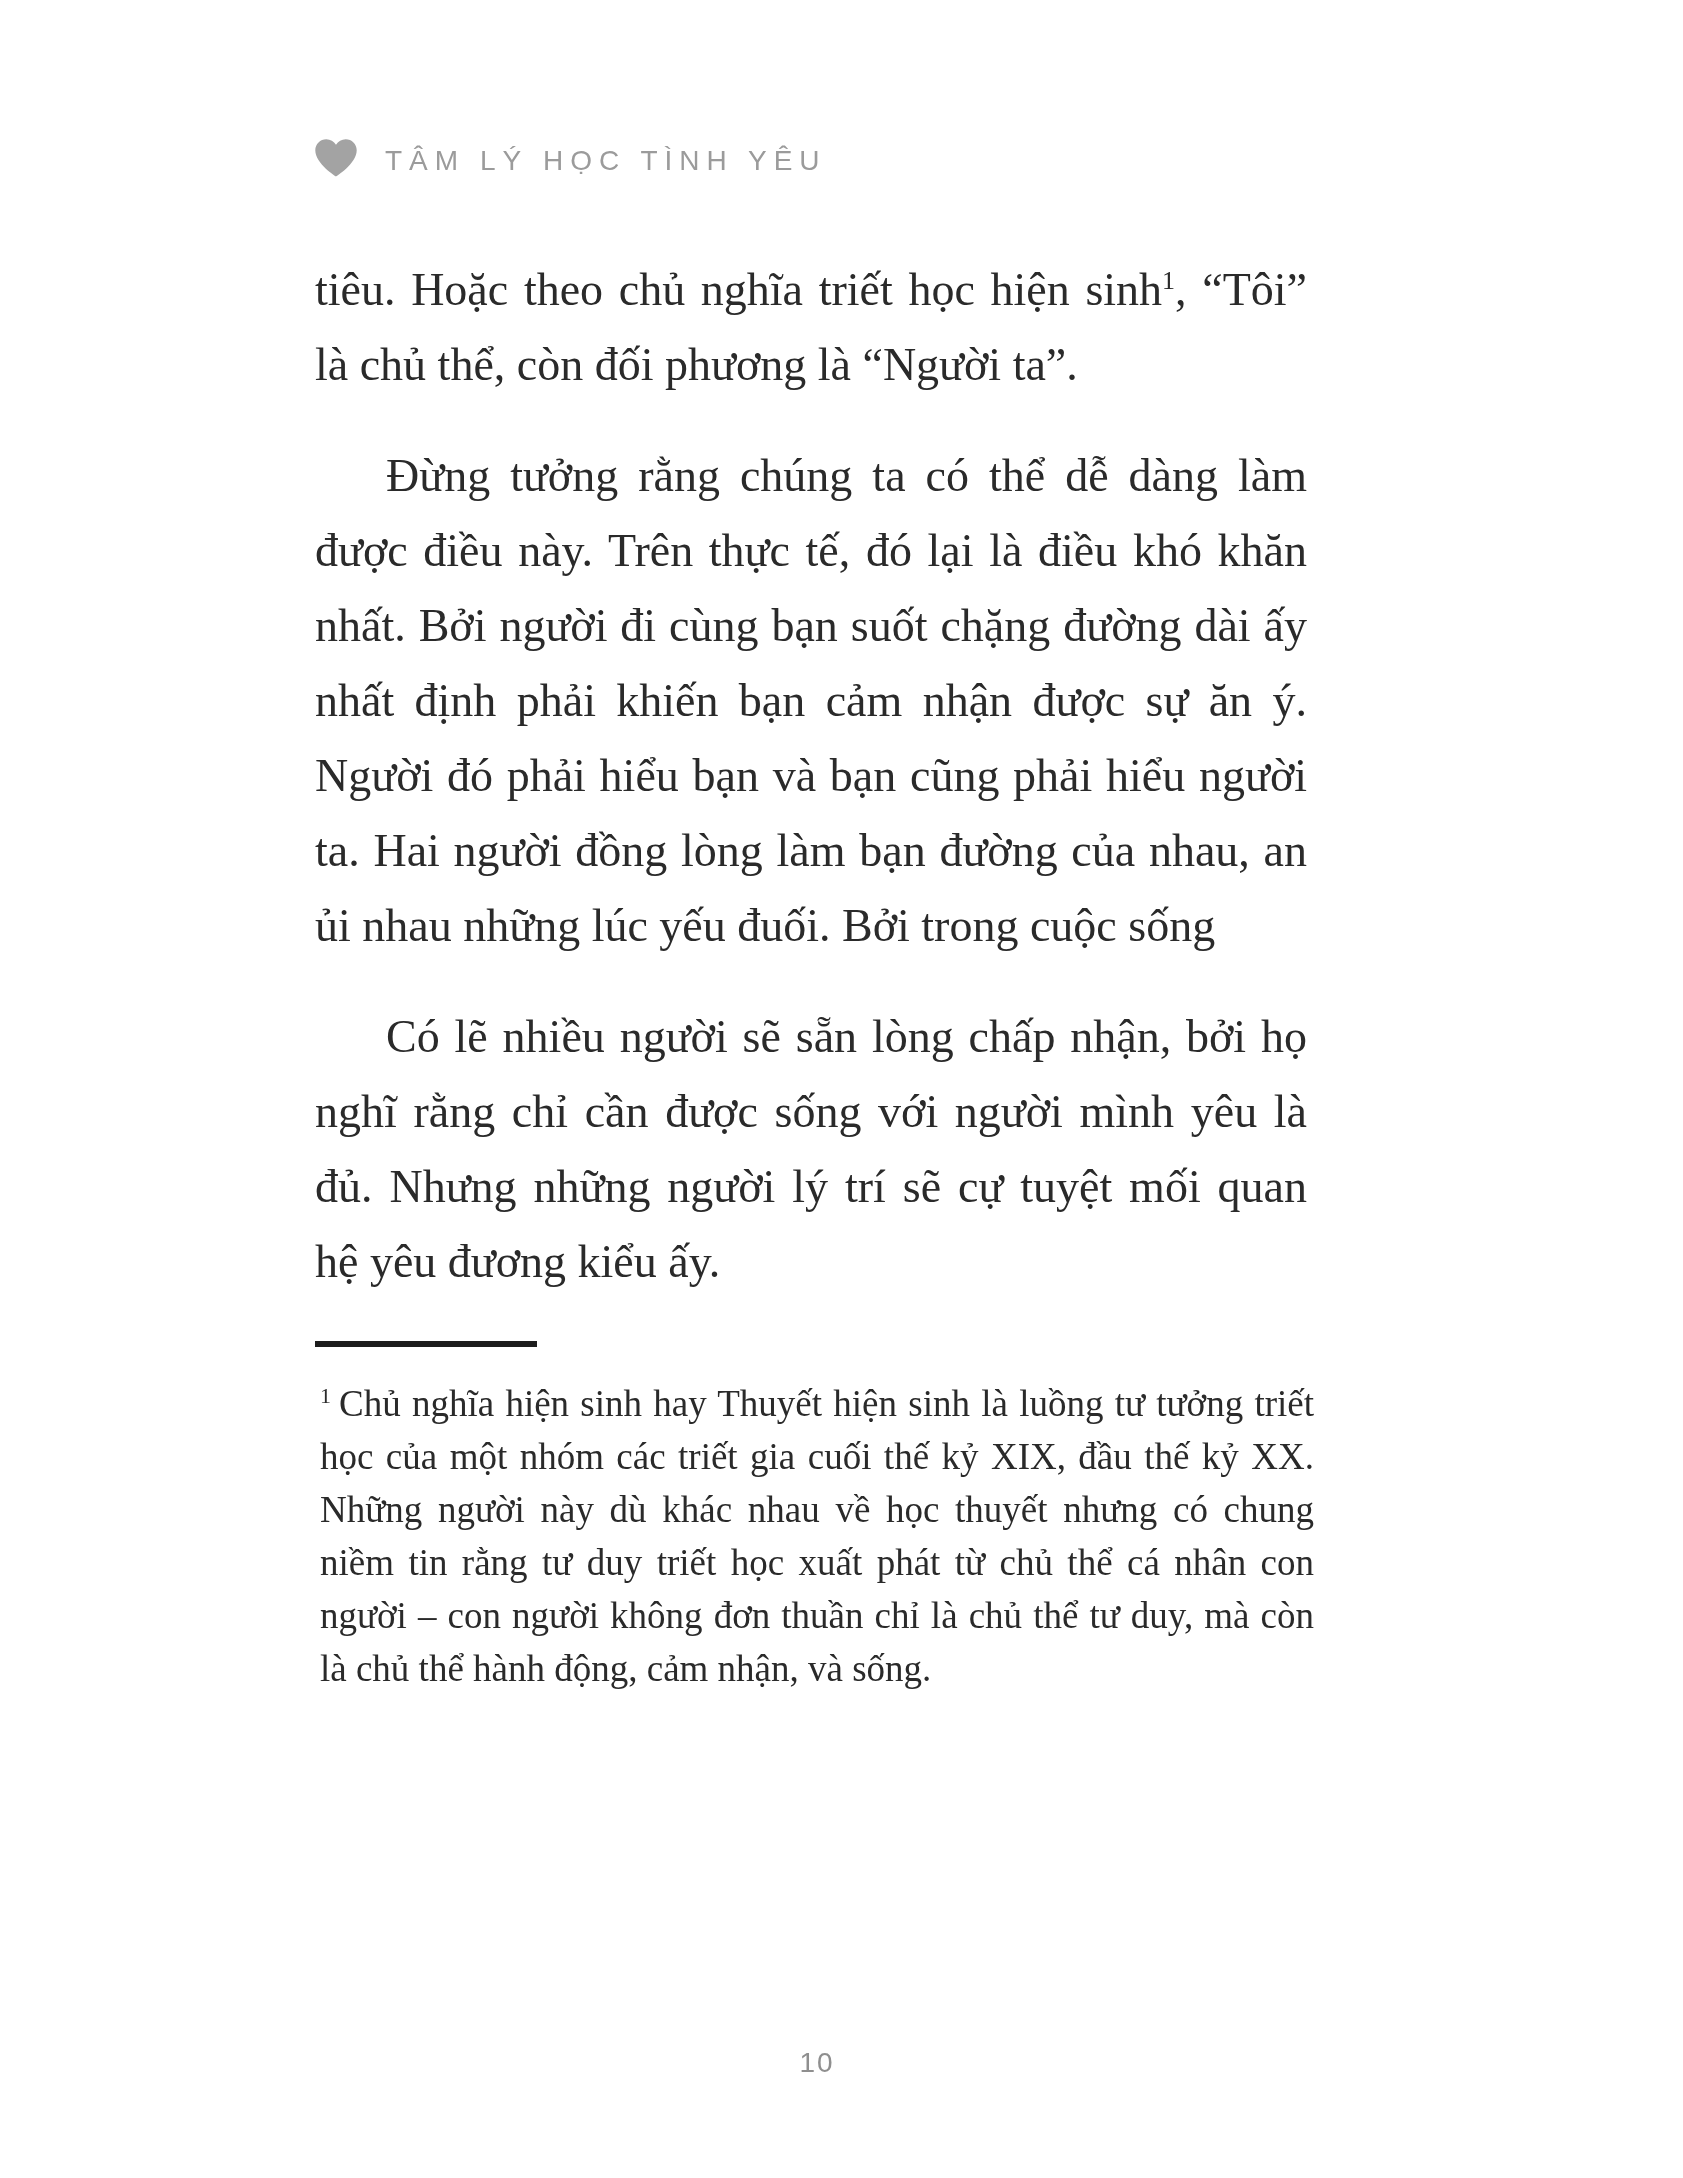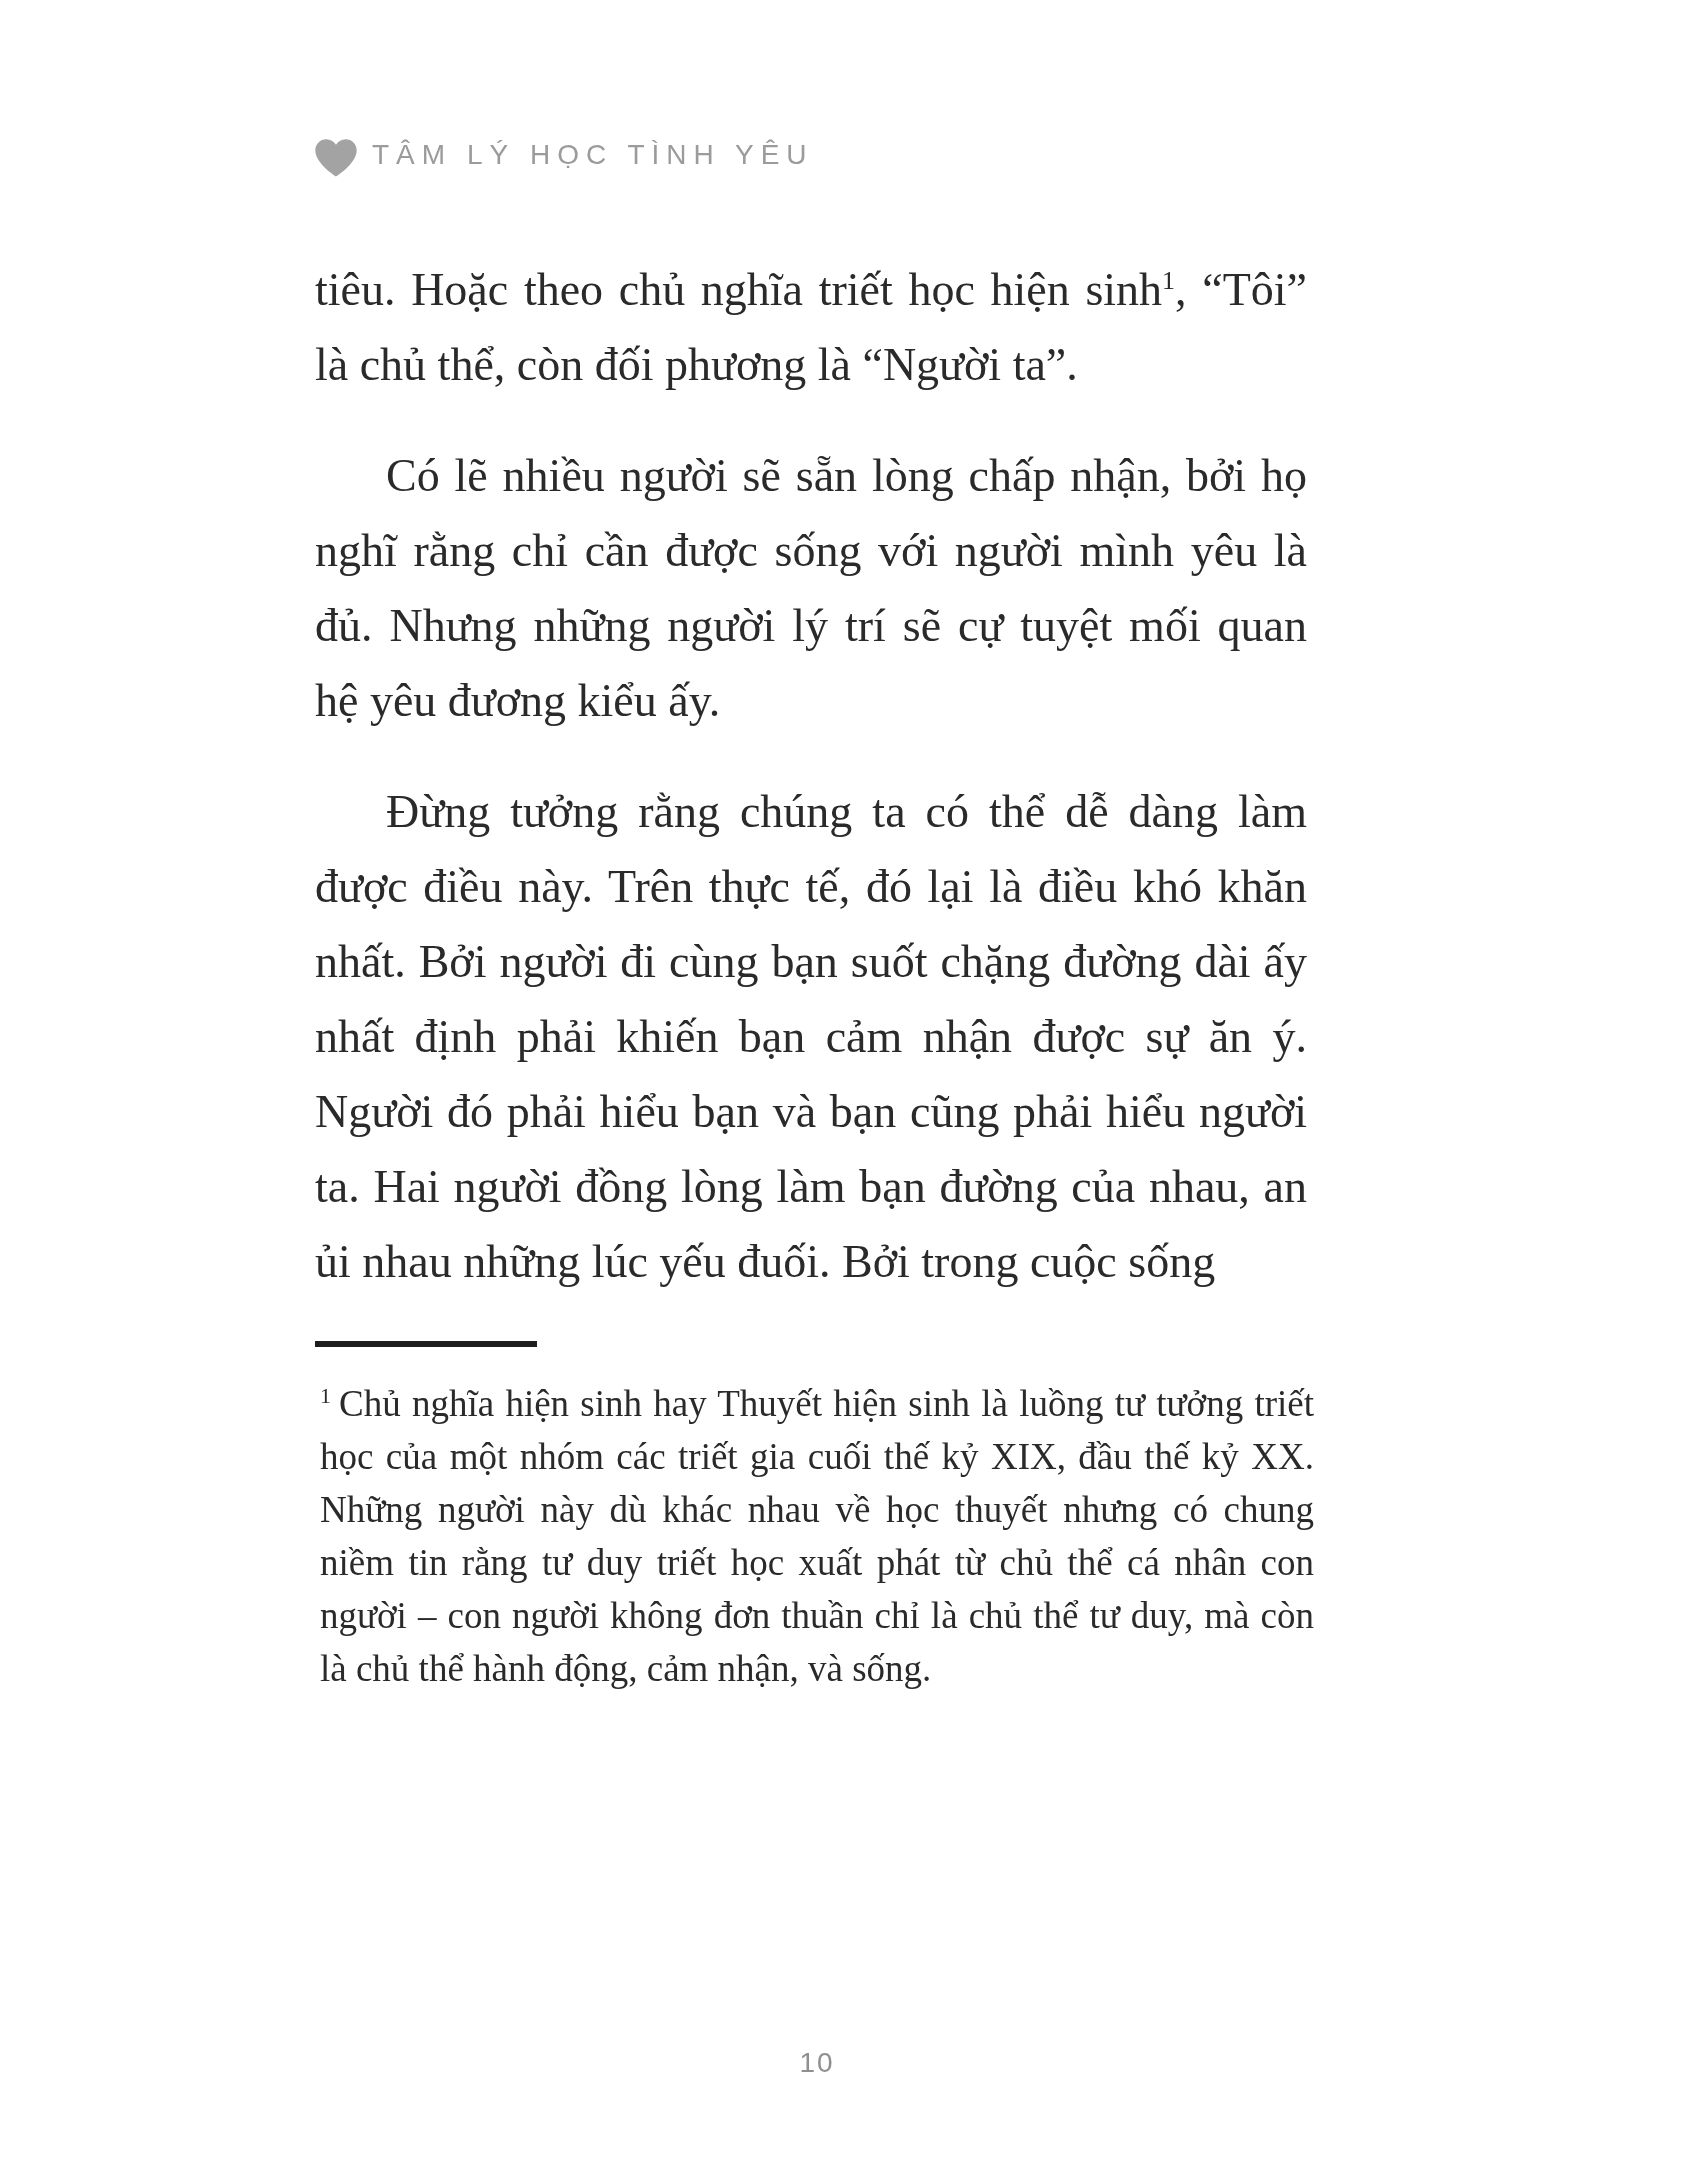--- a/index.html
+++ b/index.html
@@ -18,22 +18,22 @@
   .page {
     position: absolute;
     inset: 0;
     background: #ffffff;
   }
   .page-header {
     position: absolute;
     top: 139px;
     left: 315px;
     display: flex;
-    align-items: flex-start;
-    gap: 15px;
+    align-items: flex-end;
+    gap: 28px;
   }
   .heart {
     display: inline-flex;
     align-items: center;
   }
   .heart svg {
     width: 42px;
     height: 38px;
     display: block;
   }
@@ -109,23 +109,23 @@
       </svg>
     </span>
     <span class="header-title">TÂM LÝ HỌC TÌNH YÊU</span>
   </header>
 
   <main class="content">
 
     <p class="para no-indent"><span>tiêu. Hoặc theo chủ nghĩa triết học hiện sinh</span><sup>1</sup><span>, “Tôi” là chủ thể, còn đối phương là “Người ta”.</span></p>
 
 
+    <p class="para">Đừng tưởng rằng chúng ta có thể dễ dàng làm được điều này. Trên thực tế, đó lại là điều khó khăn nhất. Bởi người đi cùng bạn suốt chặng đường dài ấy nhất định phải khiến bạn cảm nhận được sự ăn ý. Người đó phải hiểu bạn và bạn cũng phải hiểu người ta. Hai người đồng lòng làm bạn đường của nhau, an ủi nhau những lúc yếu đuối. Bởi trong cuộc sống</p>
+
     <p class="para">Có lẽ nhiều người sẽ sẵn lòng chấp nhận, bởi họ nghĩ rằng chỉ cần được sống với người mình yêu là đủ. Nhưng những người lý trí sẽ cự tuyệt mối quan hệ yêu đương kiểu ấy.</p>
-
-    <p class="para">Đừng tưởng rằng chúng ta có thể dễ dàng làm được điều này. Trên thực tế, đó lại là điều khó khăn nhất. Bởi người đi cùng bạn suốt chặng đường dài ấy nhất định phải khiến bạn cảm nhận được sự ăn ý. Người đó phải hiểu bạn và bạn cũng phải hiểu người ta. Hai người đồng lòng làm bạn đường của nhau, an ủi nhau những lúc yếu đuối. Bởi trong cuộc sống</p>
 
     <div class="footnote-rule"></div>
 
     <p class="footnote"><sup>1</sup><span>Chủ nghĩa hiện sinh hay Thuyết hiện sinh là luồng tư tưởng triết học của một nhóm các triết gia cuối thế kỷ XIX, đầu thế kỷ XX. Những người này dù khác nhau về học thuyết nhưng có chung niềm tin rằng tư duy triết học xuất phát từ chủ thể cá nhân con người – con người không đơn thuần chỉ là chủ thể tư duy, mà còn là chủ thể hành động, cảm nhận, và sống.</span></p>
 
   </main>
 
   <div class="page-number">10</div>
 
 </div>

